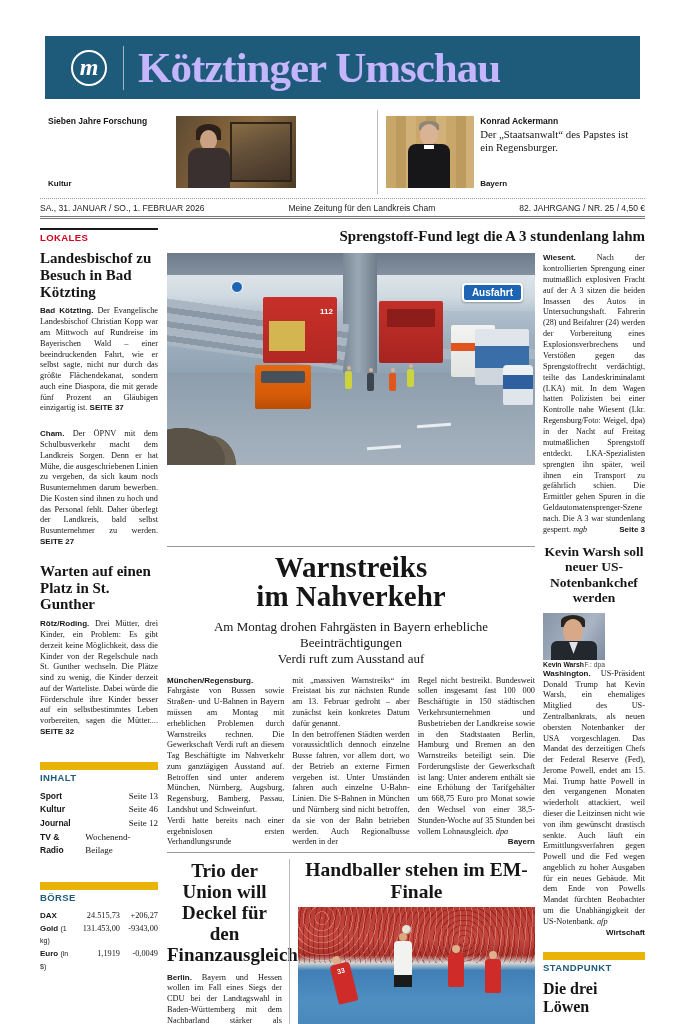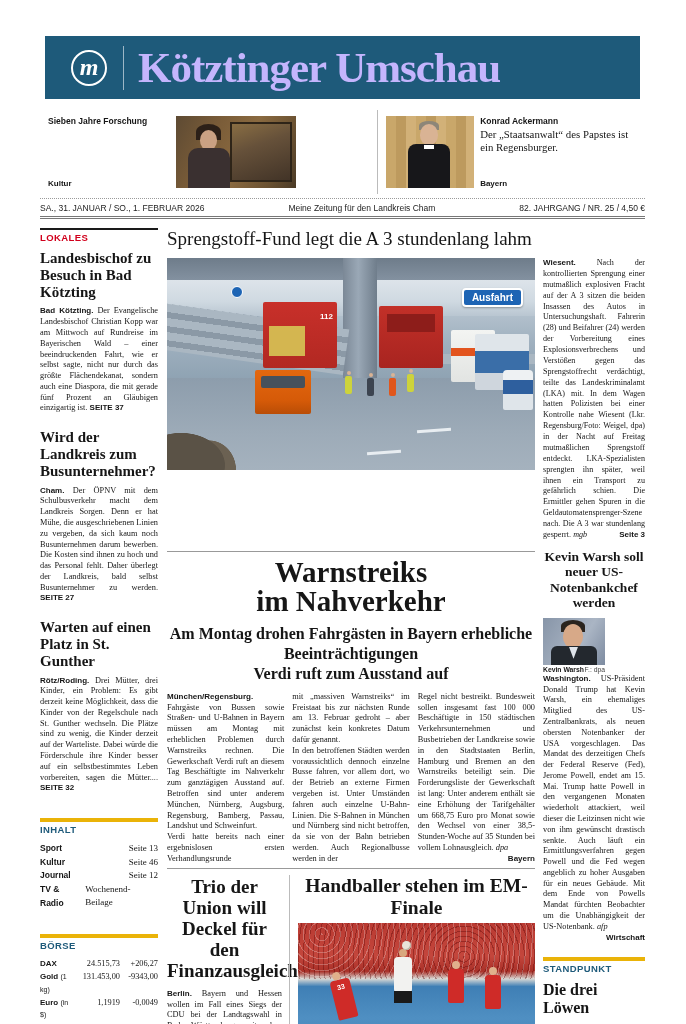--- a/index.html
+++ b/index.html
@@ -46,42 +46,42 @@
   .dateline { margin:0 41px 0 40px; display:flex; justify-content:space-between; align-items:flex-start; font:8.5px "Liberation Sans", sans-serif; color:#222; padding:4px 0 3px; }
   .rule-heavy { margin:0 41px 0 40px; border-top:1px solid #777; border-bottom:1px solid #777; height:3px; }
 
   
   .content { display:flex; margin:9px 41px 0 40px; gap:9px; }
   .col-left { width:118px; flex:none; }
   .col-main { flex:1; min-width:0; }
 
   .sec-label { font:bold 9.5px "Liberation Sans", sans-serif; letter-spacing:.4px; padding-top:2px; margin-bottom:7px; }
   .sec-label.red { color:#d1001c; border-top:2px solid #1a1a1a; }
-  .sec-label.blue { color:#1e5a7a; border-top:4px solid #eab308;margin-top:24px; }
+  .sec-label.blue { color:#1e5a7a; border-top:8px solid #eab308;margin-top:24px; }
 
   .l-art { margin-bottom:15px; }
   .l-art h3 { font-size:15px; font-weight:bold; line-height:1.12; margin-bottom:6px; }
   .body-sm { font-size:8.3px; line-height:1.3; text-align:justify; }
   .ml { white-space:pre-line; }
   .lead-in { font:bold 8px "Liberation Sans", sans-serif; }
   .pref { font:bold 8px "Liberation Sans", sans-serif; white-space:nowrap; }
   .sig { font-style:italic; }
   .endref { float:right; font:bold 8px "Liberation Sans", sans-serif; }
 
   .ibox { margin-bottom:12px; }
   .irow { display:flex; justify-content:space-between; font-size:9px; line-height:1.5; }
   .irow .k { font:bold 8.5px/1.6 "Liberation Sans", sans-serif; }
   .brow { display:flex; font-size:8.3px; line-height:1.5; }
   .brow .k { font:bold 8px/1.6 "Liberation Sans", sans-serif; flex:1; }
   .brow .k small { font-weight:normal; font-size:7px; }
   .brow .v { width:46px; text-align:right; }
   .brow .c { width:38px; text-align:right; }
 
   
-  .lead-head { font-size:19px; font-weight:normal; text-align:left; margin:0 0 8px; }
+  .lead-head { font-size:15px; font-weight:bold; text-align:right; margin:0 0 8px; }
   .lead-row { display:flex; gap:8px; }
   .lead-side { flex:1; font-size:8.1px; line-height:1.345; text-align:justify; }
 
   
   .ph-main { position:relative; width:368px; height:212px; flex:none; overflow:hidden;
     background:linear-gradient(180deg,#c5d0da 0%,#cdd7df 12%,#b9c6d1 22%,#9fb0bf 40%,#8ea2b2 58%,#8094a6 78%,#76markdown8a9c 100%); }
   .ph-main { background:linear-gradient(180deg,#c5d0da 0%,#cdd7df 12%,#b9c6d1 22%,#9fb0bf 40%,#8ea2b2 58%,#8094a6 78%,#768a9c 100%); }
   .pm-beam { position:absolute; left:0; top:0; width:100%; height:22px; background:linear-gradient(180deg,#6e7c8a,#8391a0); }
   .pm-snow { position:absolute; left:0; top:22px; width:100%; height:36px; background:linear-gradient(180deg,#dde4ea 0%,#cfd9e1 60%,#b9c6d1 100%); }
   .pm-pillar { position:absolute; left:176px; top:0; width:34px; height:120px; background:linear-gradient(90deg,#7b8896,#98a6b4 45%,#76markdown 55%,#6f7d8b); }
@@ -109,21 +109,21 @@
   .pm-sign { position:absolute; right:12px; top:30px; background:#1d64b4; border:2px solid #fff; border-radius:4px; color:#fff; font:bold 10px "Liberation Sans",sans-serif; padding:2px 8px; box-shadow:0 1px 2px rgba(0,0,0,.3); }
   .pm-arrow-sign { position:absolute; left:64px; top:28px; width:12px; height:12px; border-radius:50%; background:#1d64b4; border:1.5px solid #fff; }
 
   .lower-row { display:flex; margin-top:6px; }
   .lower-left { width:368px; flex:none; }
   .lower-right { flex:1; min-width:0; margin-left:8px; }
 
   .hr1 { border-top:1px solid #999; margin:4px 0 6px; }
 
   .ws-head { font-size:29px; font-weight:bold; line-height:1.02; text-align:center; white-space:pre-line; margin:4px 0 7px; }
-  .ws-sub { font-size:16px; line-height:1.25; text-align:center; margin-bottom:8px; white-space:pre-line;font-weight:bold; }
+  .ws-sub { font-size:13px; line-height:1.25; text-align:center; margin-bottom:8px; white-space:pre-line; }
   .cols3 { display:flex; gap:8px; }
   .cols3 > div { flex:1; min-width:0; }
 
   .duo-row { display:flex; margin-top:2px; }
   .trio { width:122px; flex:none; padding-right:7px; }
   .trio h3 { font-size:19px; font-weight:bold; line-height:1.1; text-align:center; margin:2px 0 7px; }
   .handb { flex:1; min-width:0; border-left:1px solid #bbb; padding-left:8px; }
   .handb h2 { font-size:19.5px; font-weight:bold; text-align:center; margin:0 0 4px; }
 
   .ph-hand { position:relative; width:100%; height:127px; overflow:hidden;
@@ -205,21 +205,20 @@
 
     <div class="col-left">
       <div class="sec-label red">LOKALES</div>
 
       <div class="l-art">
         <h3>Landesbischof zu Besuch in Bad Kötzting</h3>
         <p class="body-sm"><span class="lead-in">Bad Kötzting.</span> <span>Der Evangelische Landesbischof Christian Kopp war am Mittwoch auf Rundreise im Bayerischen Wald – einer beeindruckenden Fahrt, wie er selbst sagte, nicht nur durch das größte Flächendekanat, sondern auch eine Diaspora, die mit gerade fünf Prozent an Gläubigen einzigartig ist.</span> <span class="pref">SEITE 37</span></p>
       </div>
 
       <div class="l-art">
-        <h3>Wird der Landkreis zum Busunternehmer?</h3>
         <p class="body-sm"><span class="lead-in">Cham.</span> <span>Der ÖPNV mit dem Schulbusverkehr macht dem Landkreis Sorgen. Denn er hat Mühe, die ausgeschriebenen Linien zu vergeben, da sich kaum noch Busunternehmen darum bewerben. Die Kosten sind ihnen zu hoch und das Personal fehlt. Daher überlegt der Landkreis, bald selbst Busunternehmer zu werden.</span> <span class="pref">SEITE 27</span></p>
       </div>
 
       <div class="l-art">
         <h3>Warten auf einen Platz in St. Gunther</h3>
         <p class="body-sm"><span class="lead-in">Rötz/Roding.</span> <span>Drei Mütter, drei Kinder, ein Problem: Es gibt derzeit keine Möglichkeit, dass die Kinder von der Regelschule nach St. Gunther wechseln. Die Plätze sind zu wenig, die Kinder derzeit auf der Warteliste. Dabei würde die Förderschule ihre Kinder besser auf ein selbstbestimmtes Leben vorbereiten, sagen die Mütter....</span> <span class="pref">SEITE 32</span></p>
       </div>
 
       <div class="ibox">
         <div class="sec-label blue">INHALT</div>

